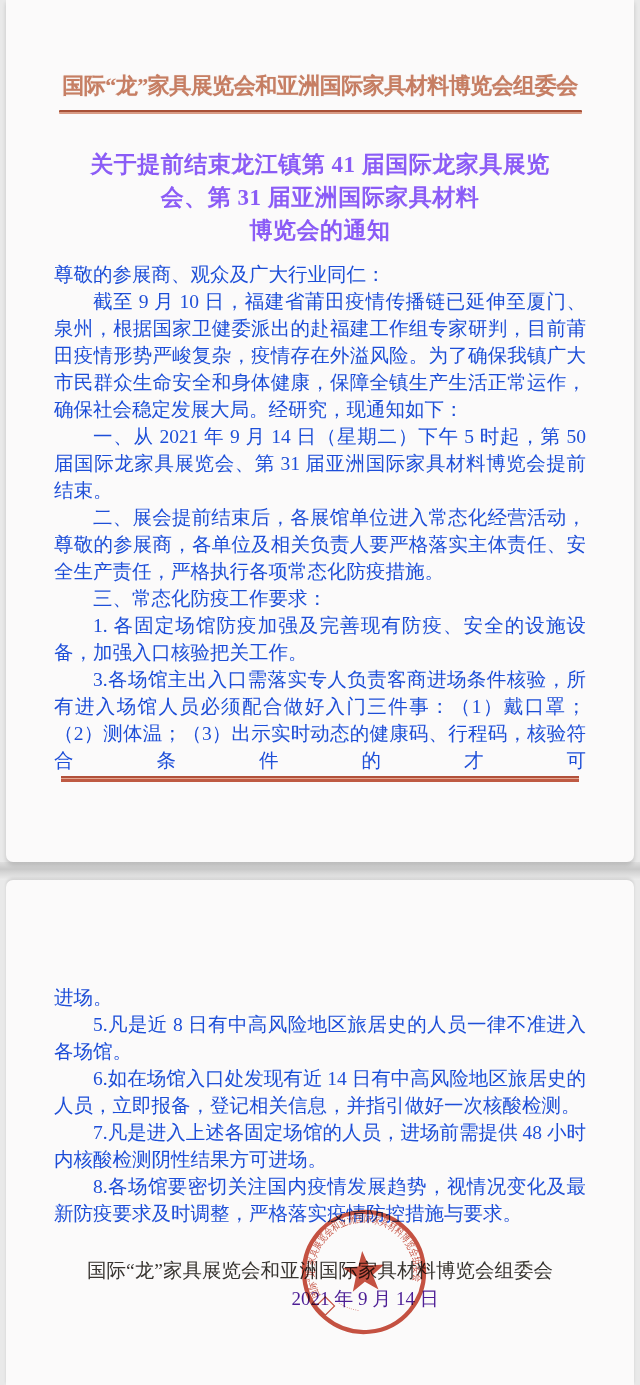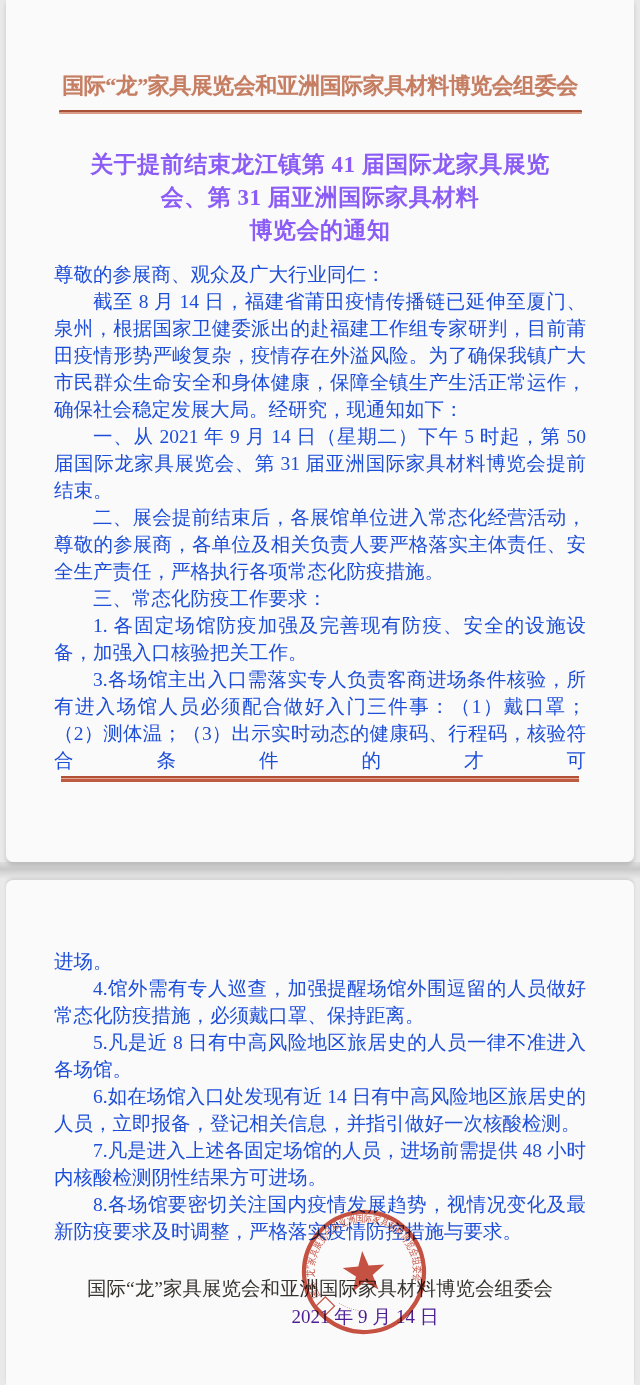--- a/index.html
+++ b/index.html
@@ -82,21 +82,21 @@
     height: 6px;
     margin: 2px auto 0;
     background: linear-gradient(to bottom,
       #b2503a 0 2px,
       #e3a892 2px 3px,
       #bf5a43 3px 5.5px,
       rgba(0,0,0,0) 5.5px);
   }
 
   
-  .page2 .body-text { margin-top: 0; padding-top: 68px; }
+  .page2 .body-text { margin-top: 0; padding-top: 104px; }
 
   .signature-line {
     margin-top: 30px;
     text-align: center;
     font-size: 19.5px;
     line-height: 28px;
     color: #37332f;
   }
   .date-line {
     text-align: center;
@@ -132,38 +132,37 @@
     <div class="org-underline"></div>
 
     <div class="doc-title">
       <div>关于提前结束龙江镇第 41 届国际龙家具展览</div>
       <div>会、第 31 届亚洲国际家具材料</div>
       <div>博览会的通知</div>
     </div>
 
     <div class="content body-text">
       <p>尊敬的参展商、观众及广大行业同仁：</p>
-      <p class="indent">截至 8 月 14 日，福建省莆田疫情传播链已延伸至厦门、泉州，根据国家卫健委派出的赴福建工作组专家研判，目前莆田疫情形势严峻复杂，疫情存在外溢风险。为了确保我镇广大市民群众生命安全和身体健康，保障全镇生产生活正常运作，确保社会稳定发展大局。经研究，现通知如下：</p>
+      <p class="indent">截至 9 月 10 日，福建省莆田疫情传播链已延伸至厦门、泉州，根据国家卫健委派出的赴福建工作组专家研判，目前莆田疫情形势严峻复杂，疫情存在外溢风险。为了确保我镇广大市民群众生命安全和身体健康，保障全镇生产生活正常运作，确保社会稳定发展大局。经研究，现通知如下：</p>
       <p class="indent">一、从 2021 年 9 月 14 日（星期二）下午 5 时起，第 50 届国际龙家具展览会、第 31 届亚洲国际家具材料博览会提前结束。</p>
       <p class="indent">二、展会提前结束后，各展馆单位进入常态化经营活动，尊敬的参展商，各单位及相关负责人要严格落实主体责任、安全生产责任，严格执行各项常态化防疫措施。</p>
       <p class="indent">三、常态化防疫工作要求：</p>
       <p class="indent">1. 各固定场馆防疫加强及完善现有防疫、安全的设施设备，加强入口核验把关工作。</p>
       <p class="indent justify-last">3.各场馆主出入口需落实专人负责客商进场条件核验，所有进入场馆人员必须配合做好入门三件事：（1）戴口罩；（2）测体温；（3）出示实时动态的健康码、行程码，核验符合条件的才可</p>
     </div>
 
     <div class="divider-red"></div>
   </div>
 
   <div class="page-gap"></div>
 
   <div class="sheet page2">
 
     <div class="content body-text">
       <p>进场。</p>
-      <p class="indent">4.馆外需有专人巡查，加强提醒场馆外围逗留的人员做好常态化防疫措施，必须戴口罩、保持距离。</p>
       <p class="indent">5.凡是近 8 日有中高风险地区旅居史的人员一律不准进入各场馆。</p>
       <p class="indent">6.如在场馆入口处发现有近 14 日有中高风险地区旅居史的人员，立即报备，登记相关信息，并指引做好一次核酸检测。</p>
       <p class="indent">7.凡是进入上述各固定场馆的人员，进场前需提供 48 小时内核酸检测阴性结果方可进场。</p>
       <p class="indent">8.各场馆要密切关注国内疫情发展趋势，视情况变化及最新防疫要求及时调整，严格落实疫情防控措施与要求。</p>
     </div>
 
     <div class="content signature-line">国际“龙”家具展览会和亚洲国际家具材料博览会组委会</div>
     <div class="content date-line">2021 年 9 月 14 日</div>
 
     <div class="seal">

